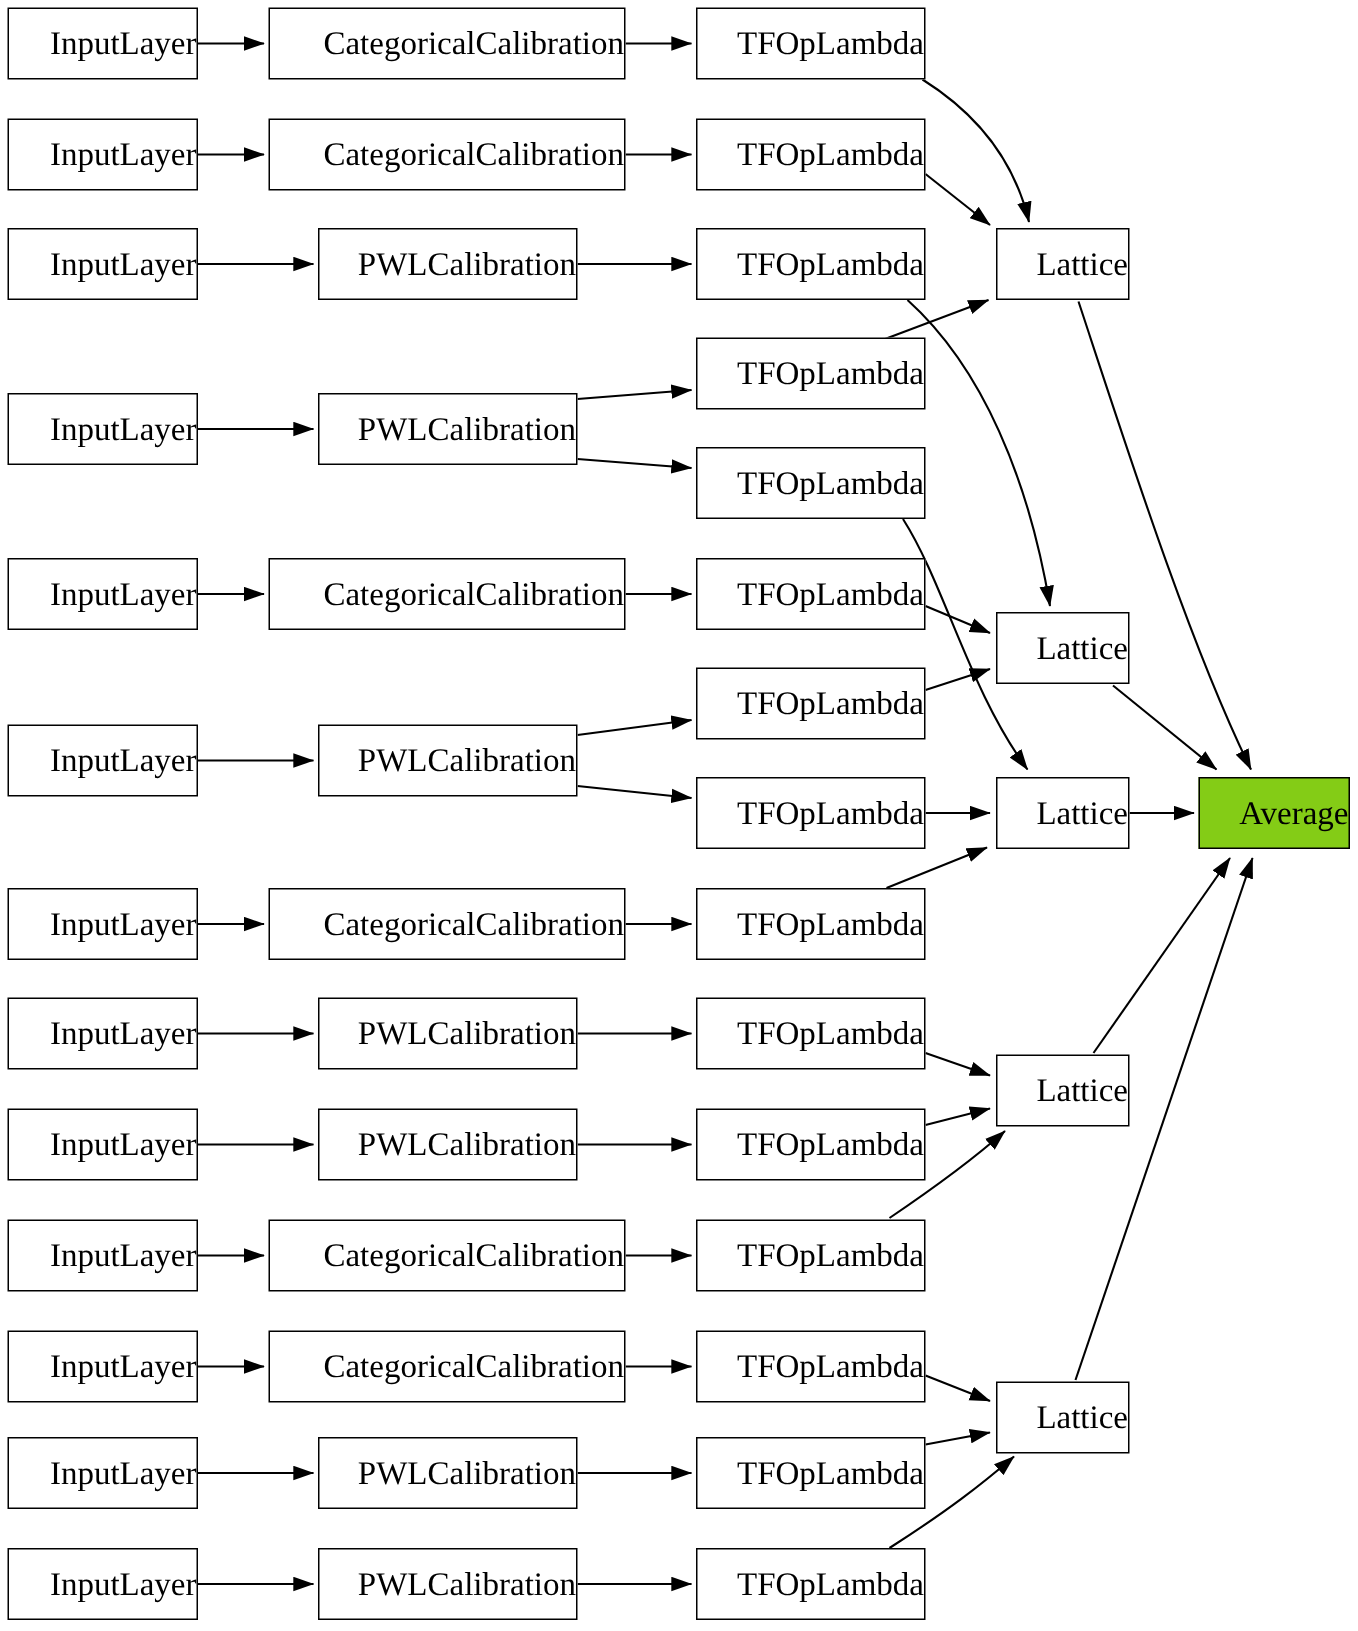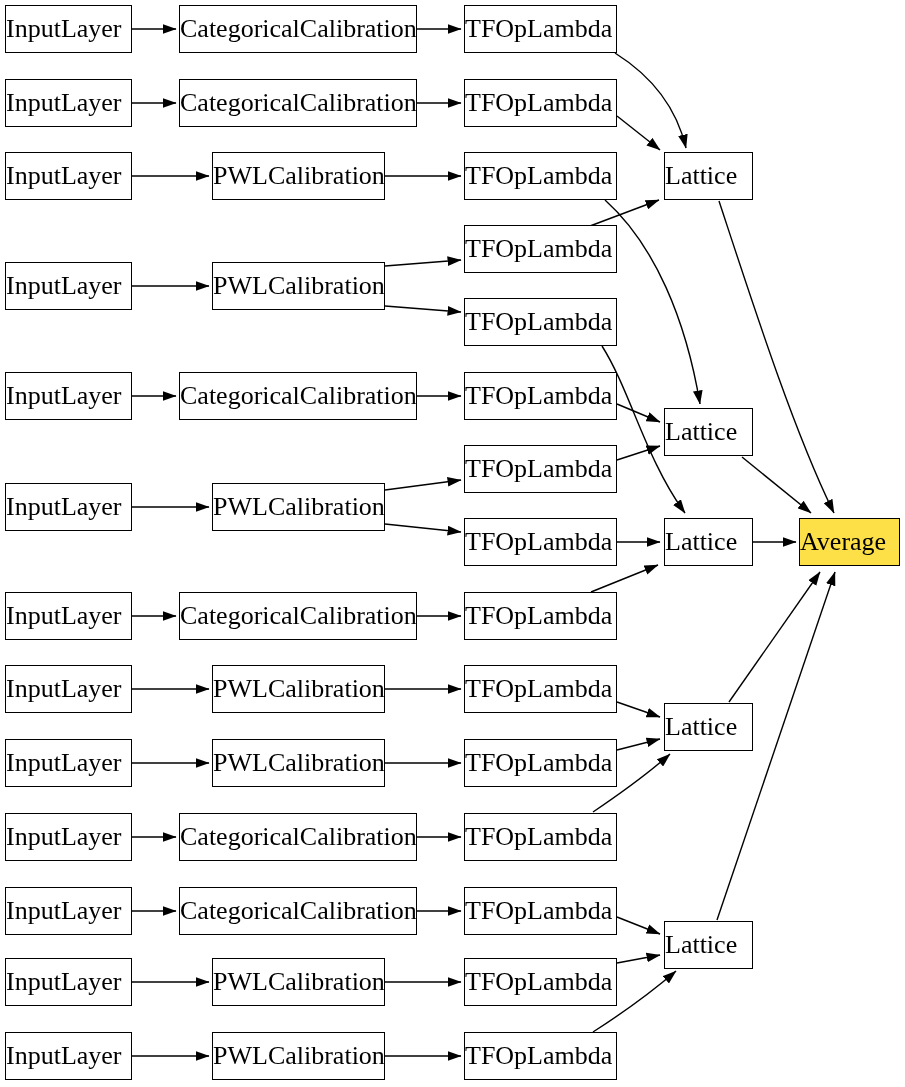--- a/index.html
+++ b/index.html
@@ -34,22 +34,22 @@
     width: 905px;
     height: 1087px;
   }
   .node {
     position: absolute;
     box-sizing: border-box;
     border: 1.6px solid #000000;
     background: #ffffff;
     display: flex;
     align-items: center;
-    justify-content: flex-start;
-    font-size: 26px;
+    justify-content: flex-end;
+    font-size: 22px;
     line-height: 1;
     color: #000000;
     white-space: nowrap;
   }
 </style>
 </head>
 <body>
 
 <div class="canvas">
   <svg class="edges-layer" id="edges-layer" width="905" height="1087" viewBox="0 0 905 1087" xmlns="http://www.w3.org/2000/svg">
@@ -239,17 +239,17 @@
       </div>
       <div class="node" style="left: 664px; top: 518px; width: 89px; height: 48px; background: rgb(255, 255, 255); border-color: rgb(0, 0, 0); color: rgb(0, 0, 0);">
         <span>Lattice</span>
       </div>
       <div class="node" style="left: 664px; top: 703px; width: 89px; height: 48px; background: rgb(255, 255, 255); border-color: rgb(0, 0, 0); color: rgb(0, 0, 0);">
         <span>Lattice</span>
       </div>
       <div class="node" style="left: 664px; top: 921px; width: 89px; height: 48px; background: rgb(255, 255, 255); border-color: rgb(0, 0, 0); color: rgb(0, 0, 0);">
         <span>Lattice</span>
       </div>
-      <div class="node" style="left: 799px; top: 518px; width: 101px; height: 48px; background: #fde047; border-color: rgb(0, 0, 0); color: rgb(0, 0, 0);">
+      <div class="node" style="left: 799px; top: 518px; width: 101px; height: 48px; background: #84cc16; border-color: rgb(0, 0, 0); color: rgb(0, 0, 0);">
         <span>Average</span>
       </div>
     </div>
 </div>
 
 </body></html>

